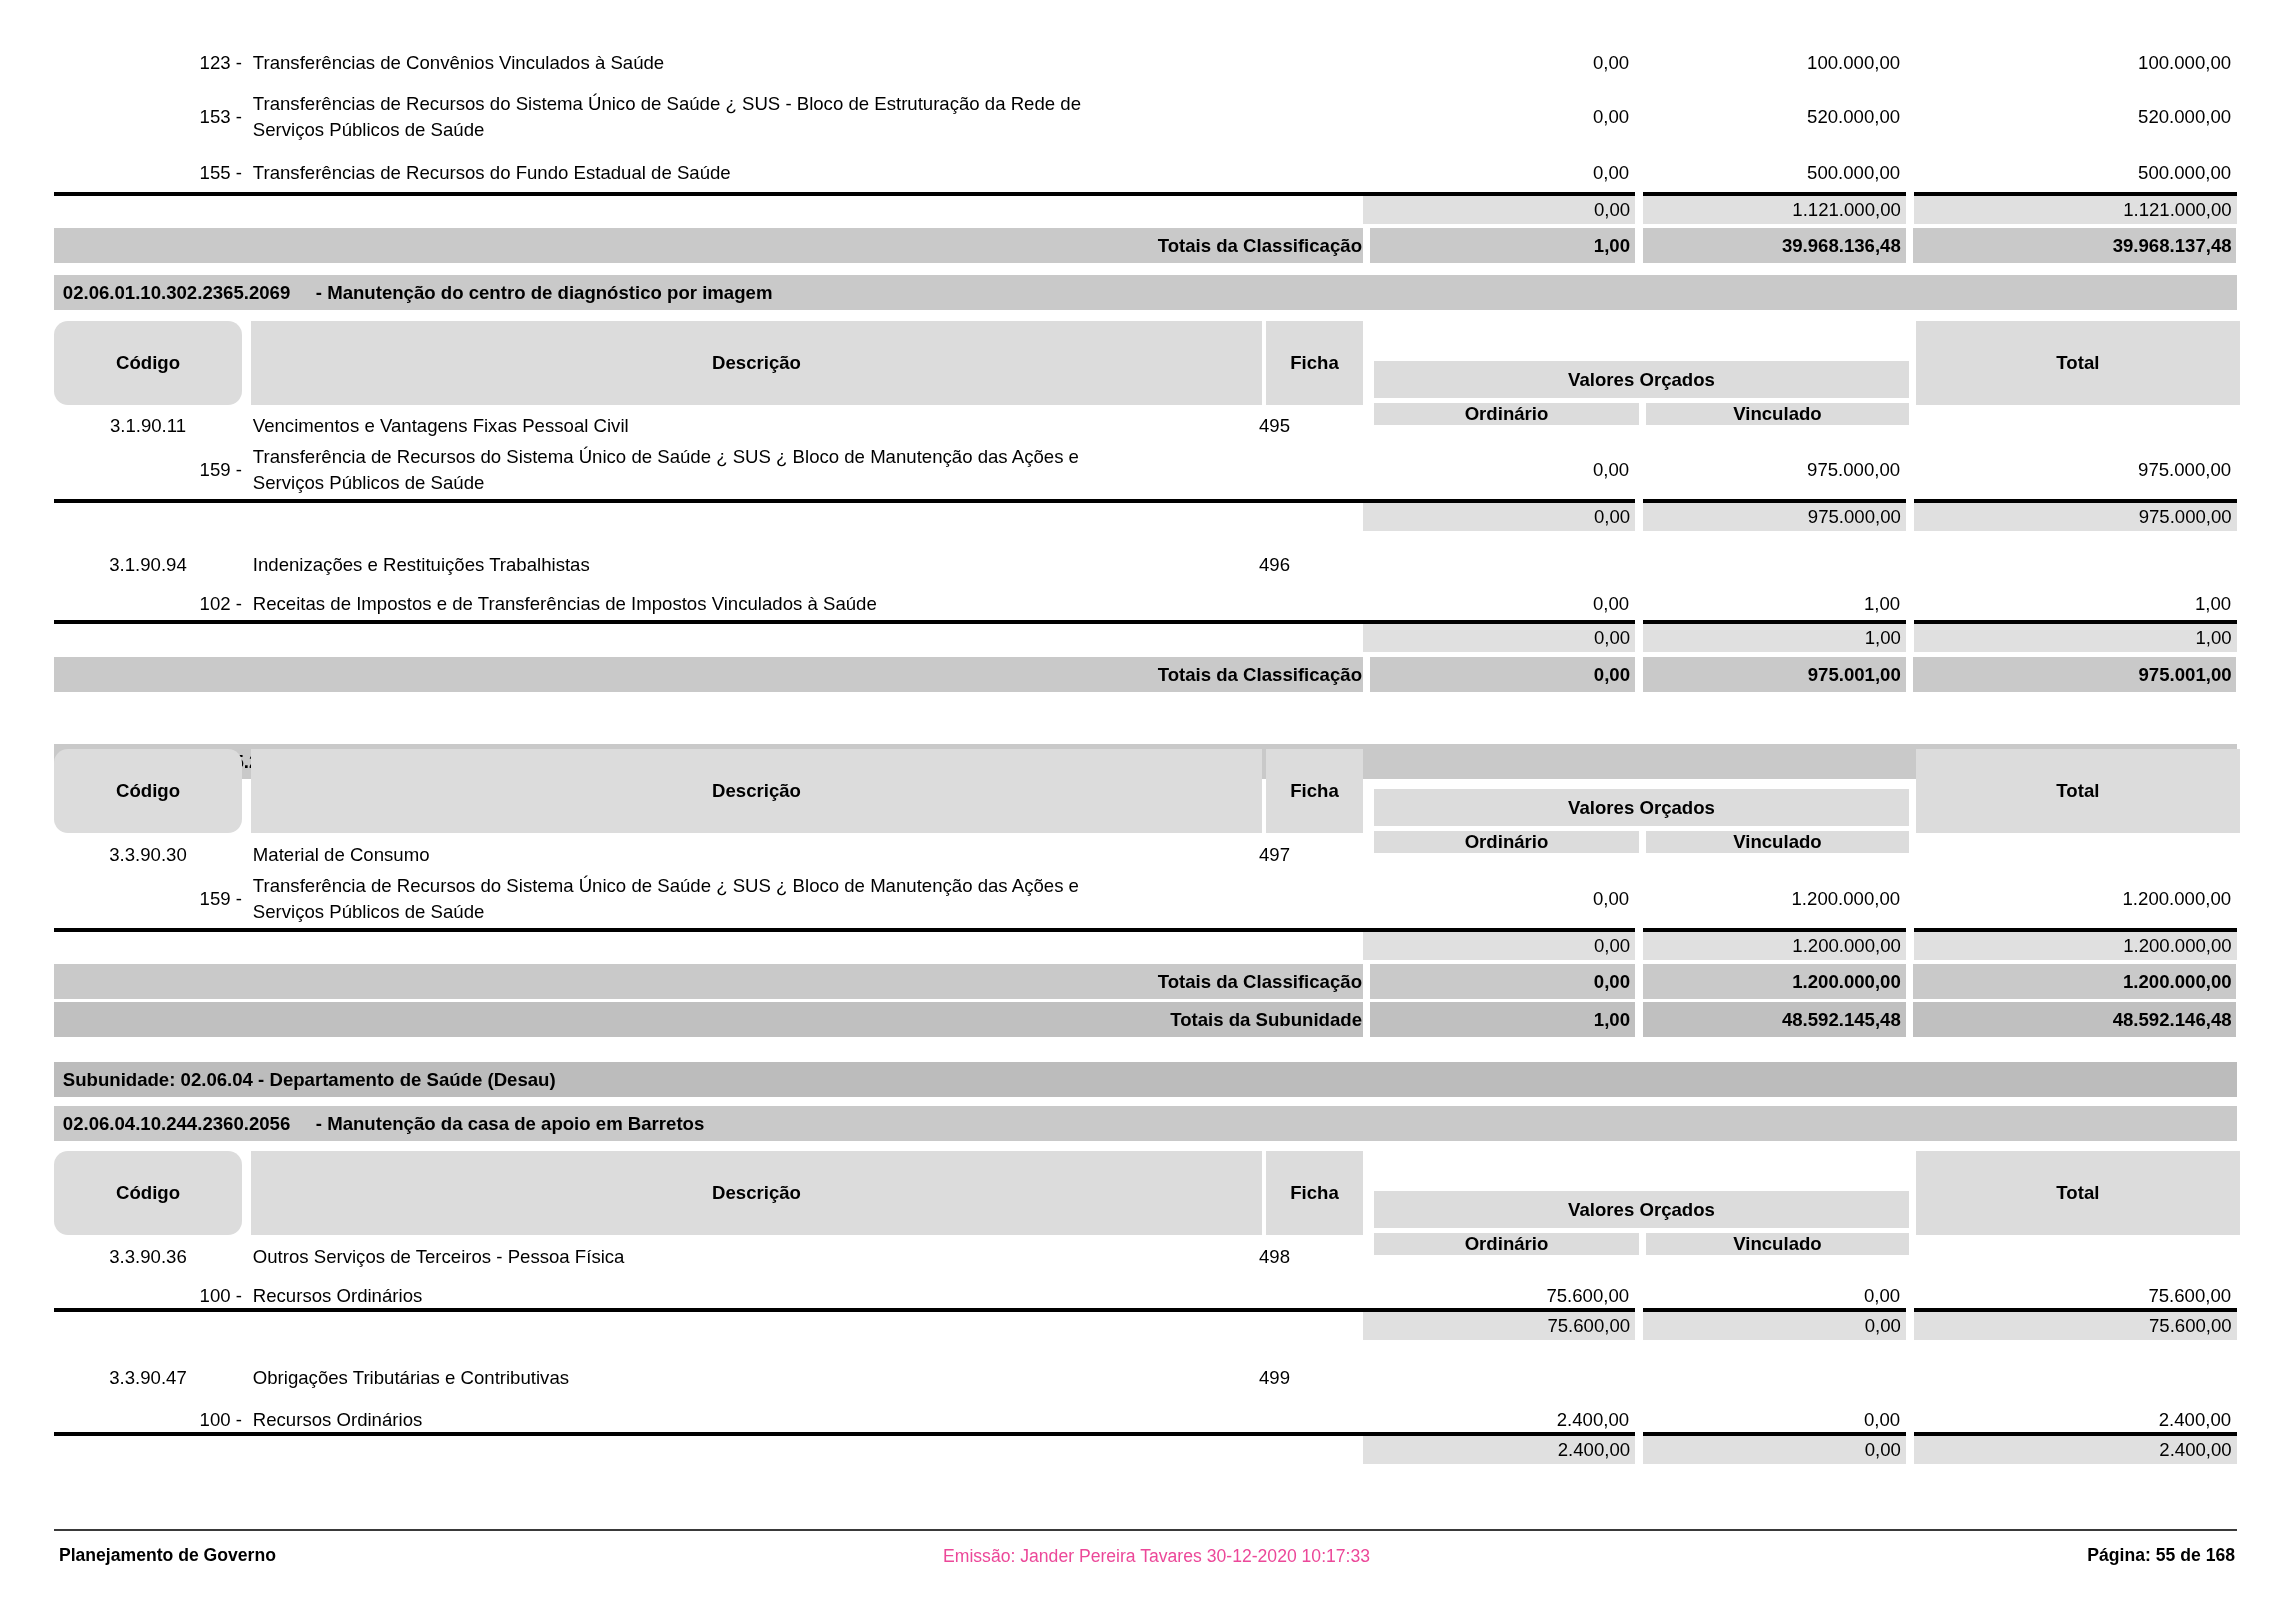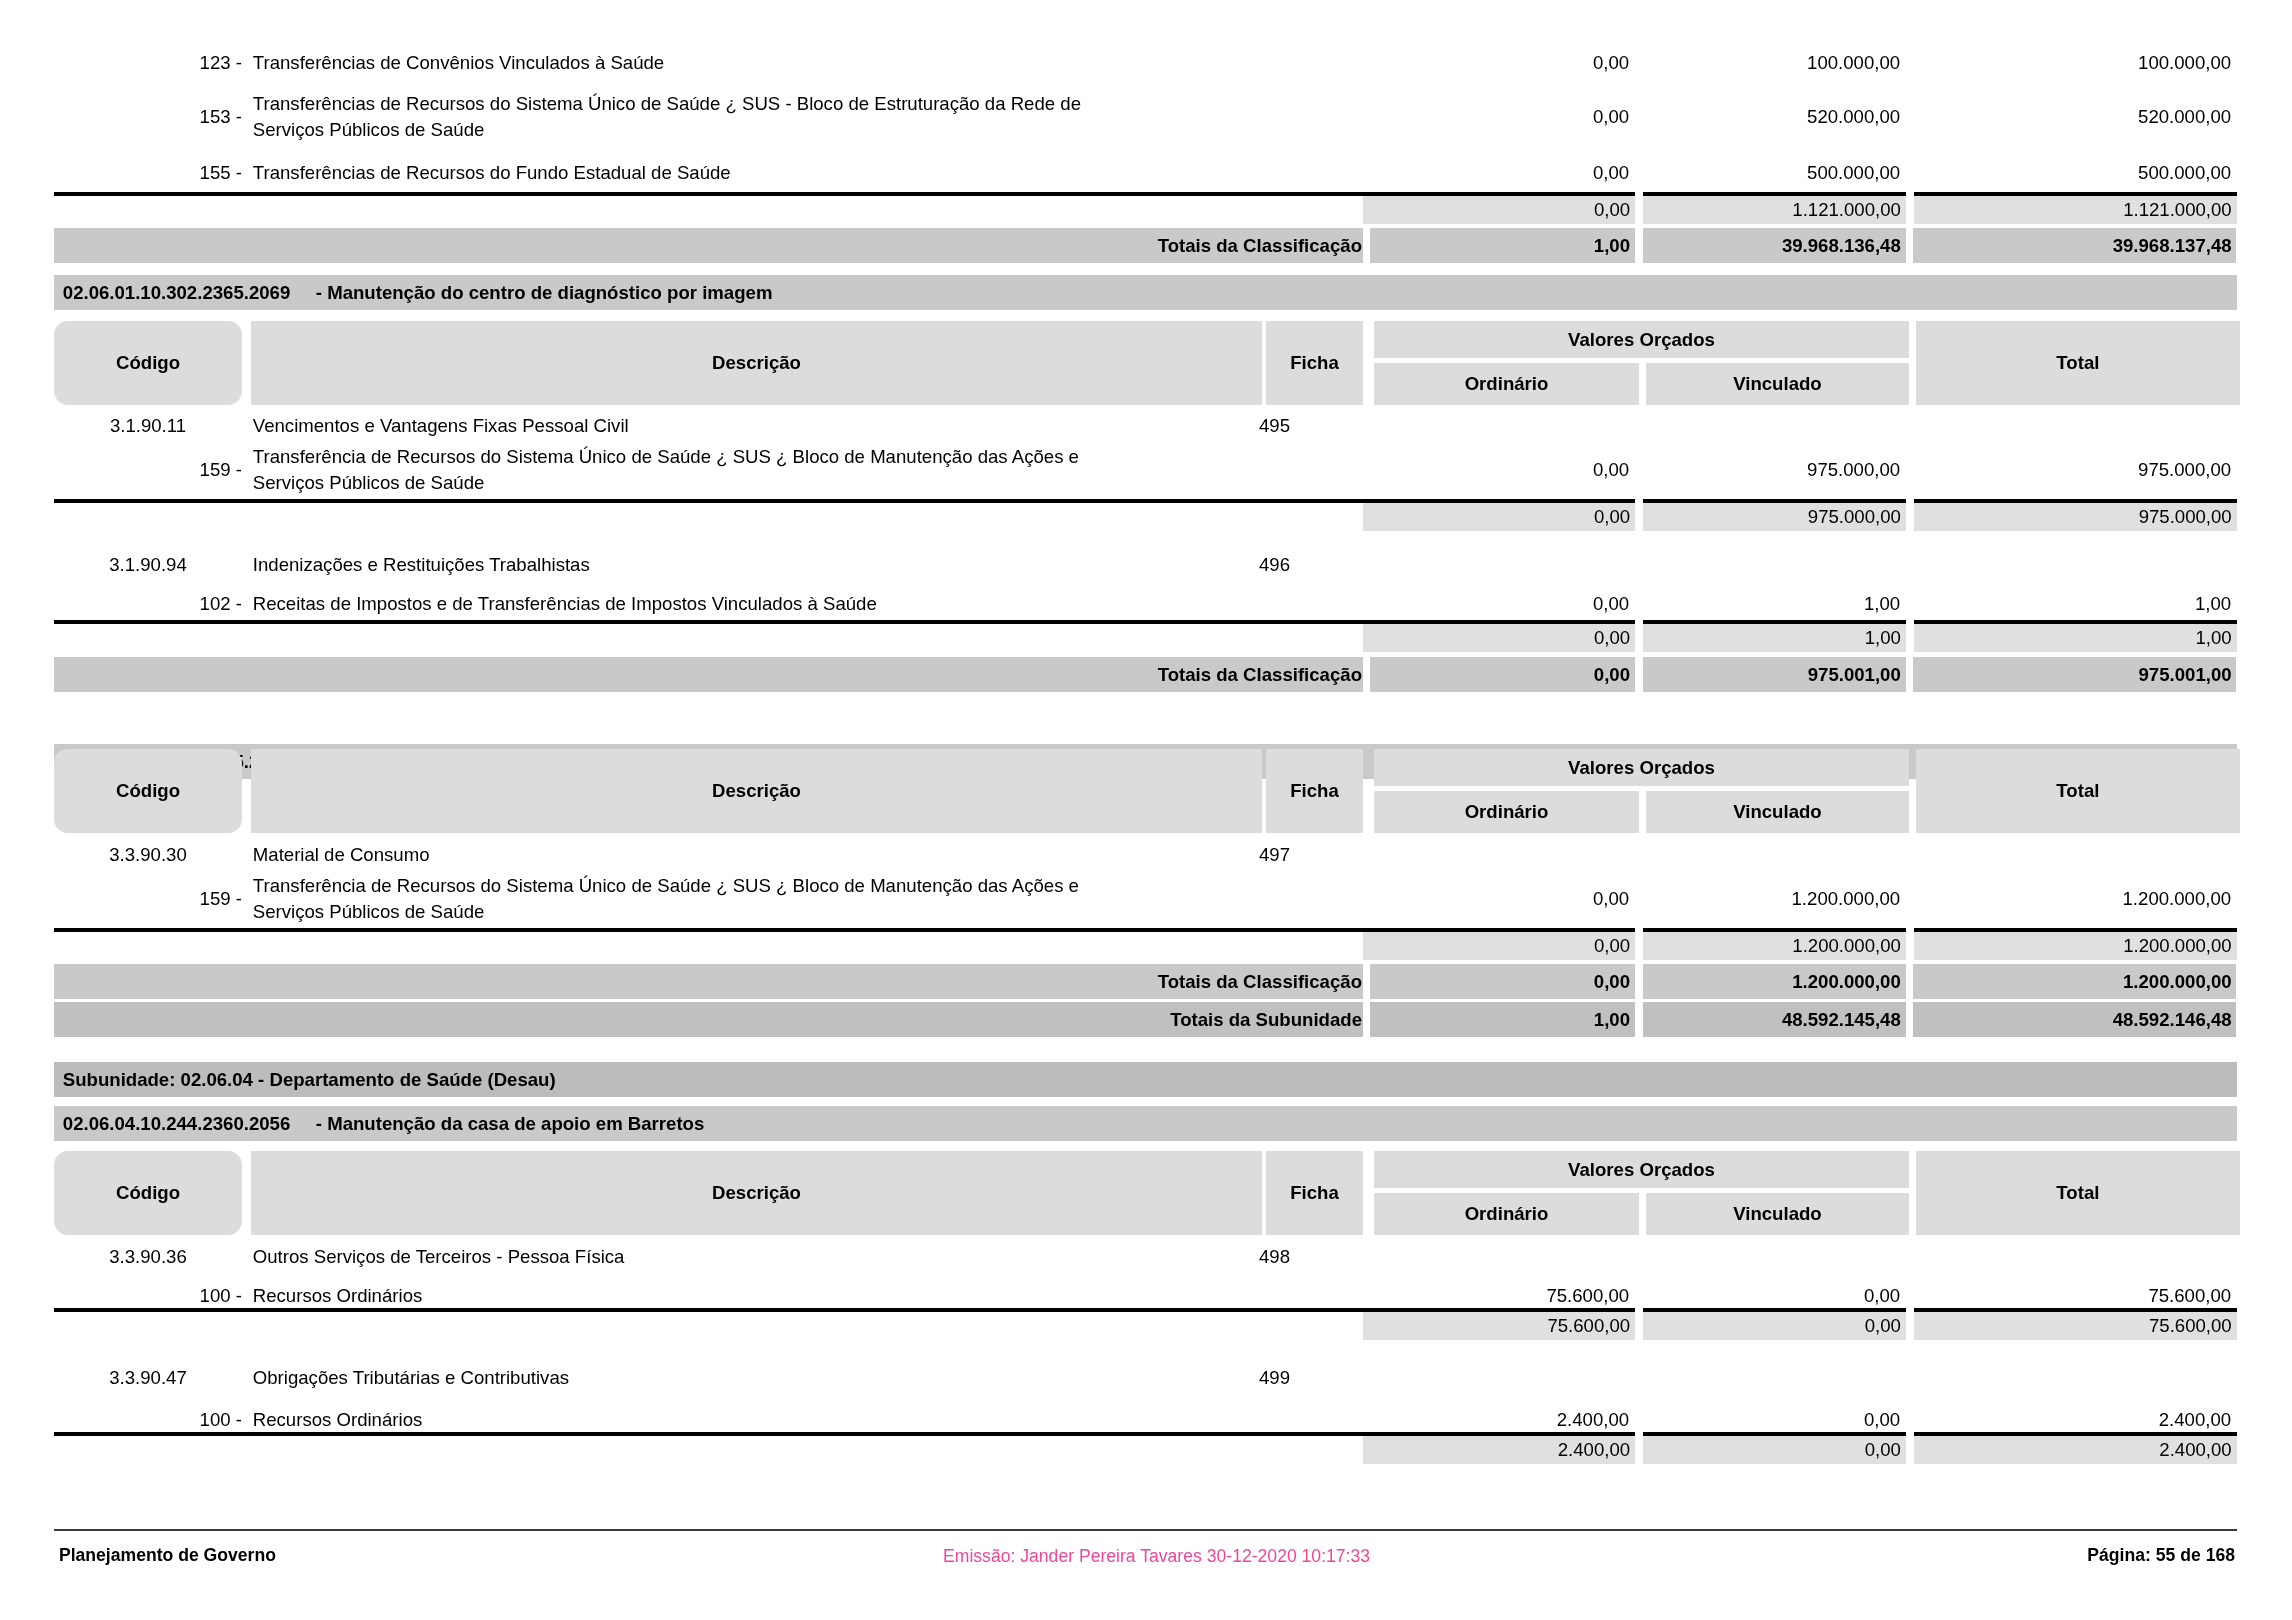--- a/index.html
+++ b/index.html
@@ -46,21 +46,21 @@
   .band.subunit{background:#bcbcbc;}
   .band.subunit .bcode{padding-left:8.8px;}
 
   .thead{height:84px;display:flex;}
   .th{background:#dcdcdc;display:flex;align-items:center;justify-content:center;
       font-weight:bold;box-sizing:border-box;}
   .h-code{width:188px;margin-right:9px;flex:none;border-radius:14px;}
   .h-desc{width:1011px;margin-right:4px;flex:none;}
   .h-ficha{width:97px;margin-right:11px;flex:none;}
   .vo{width:535px;margin-right:6.9px;flex:none;display:flex;flex-direction:column;}
-  .vo-top{height:37px;margin-bottom:4.9px;flex:none;}
+  .vo-top{height:37px;margin-bottom:4.9px;flex:none;margin-top:40px;}
   .vo-bot{display:flex;flex:1;}
   .vo-ord{width:265px;margin-right:6.9px;flex:none;}
   .vo-vin{flex:1;}
   .h-total{width:324px;flex:none;}
 
   .footer-rule{border-top:2px solid #3a3a3a;height:0;}
   .footerbar{height:29px;font-size:17.6px;}
   .f-left{position:absolute;left:4.9px;top:3.9px;font-weight:bold;}
   .f-center{position:absolute;left:889px;top:4.9px;color:#ec4899;font-size:17.6px;}
   .f-right{position:absolute;right:2px;top:3.9px;font-weight:bold;}

